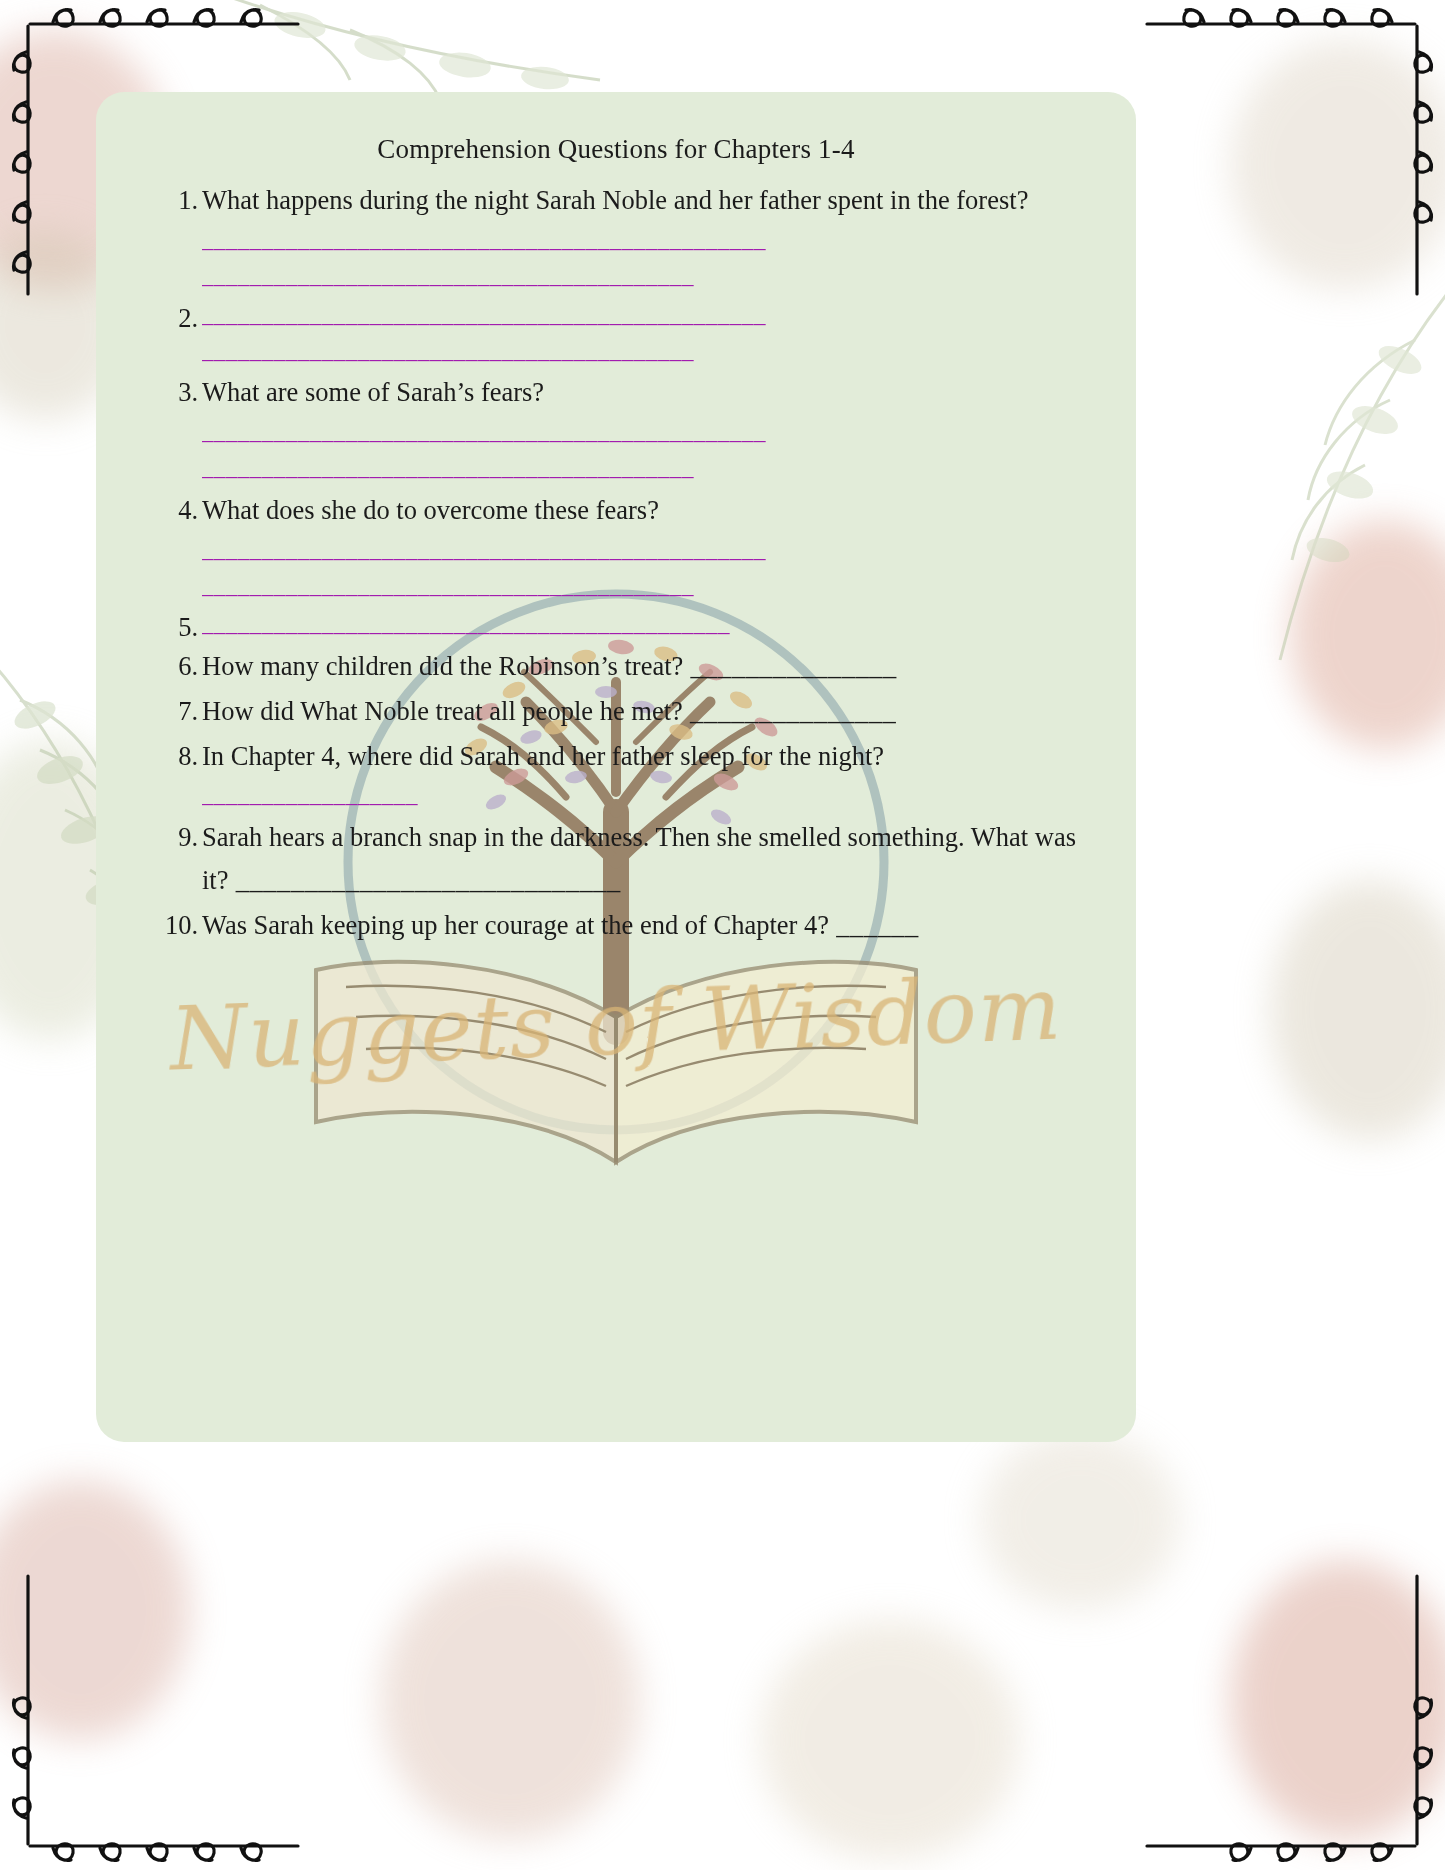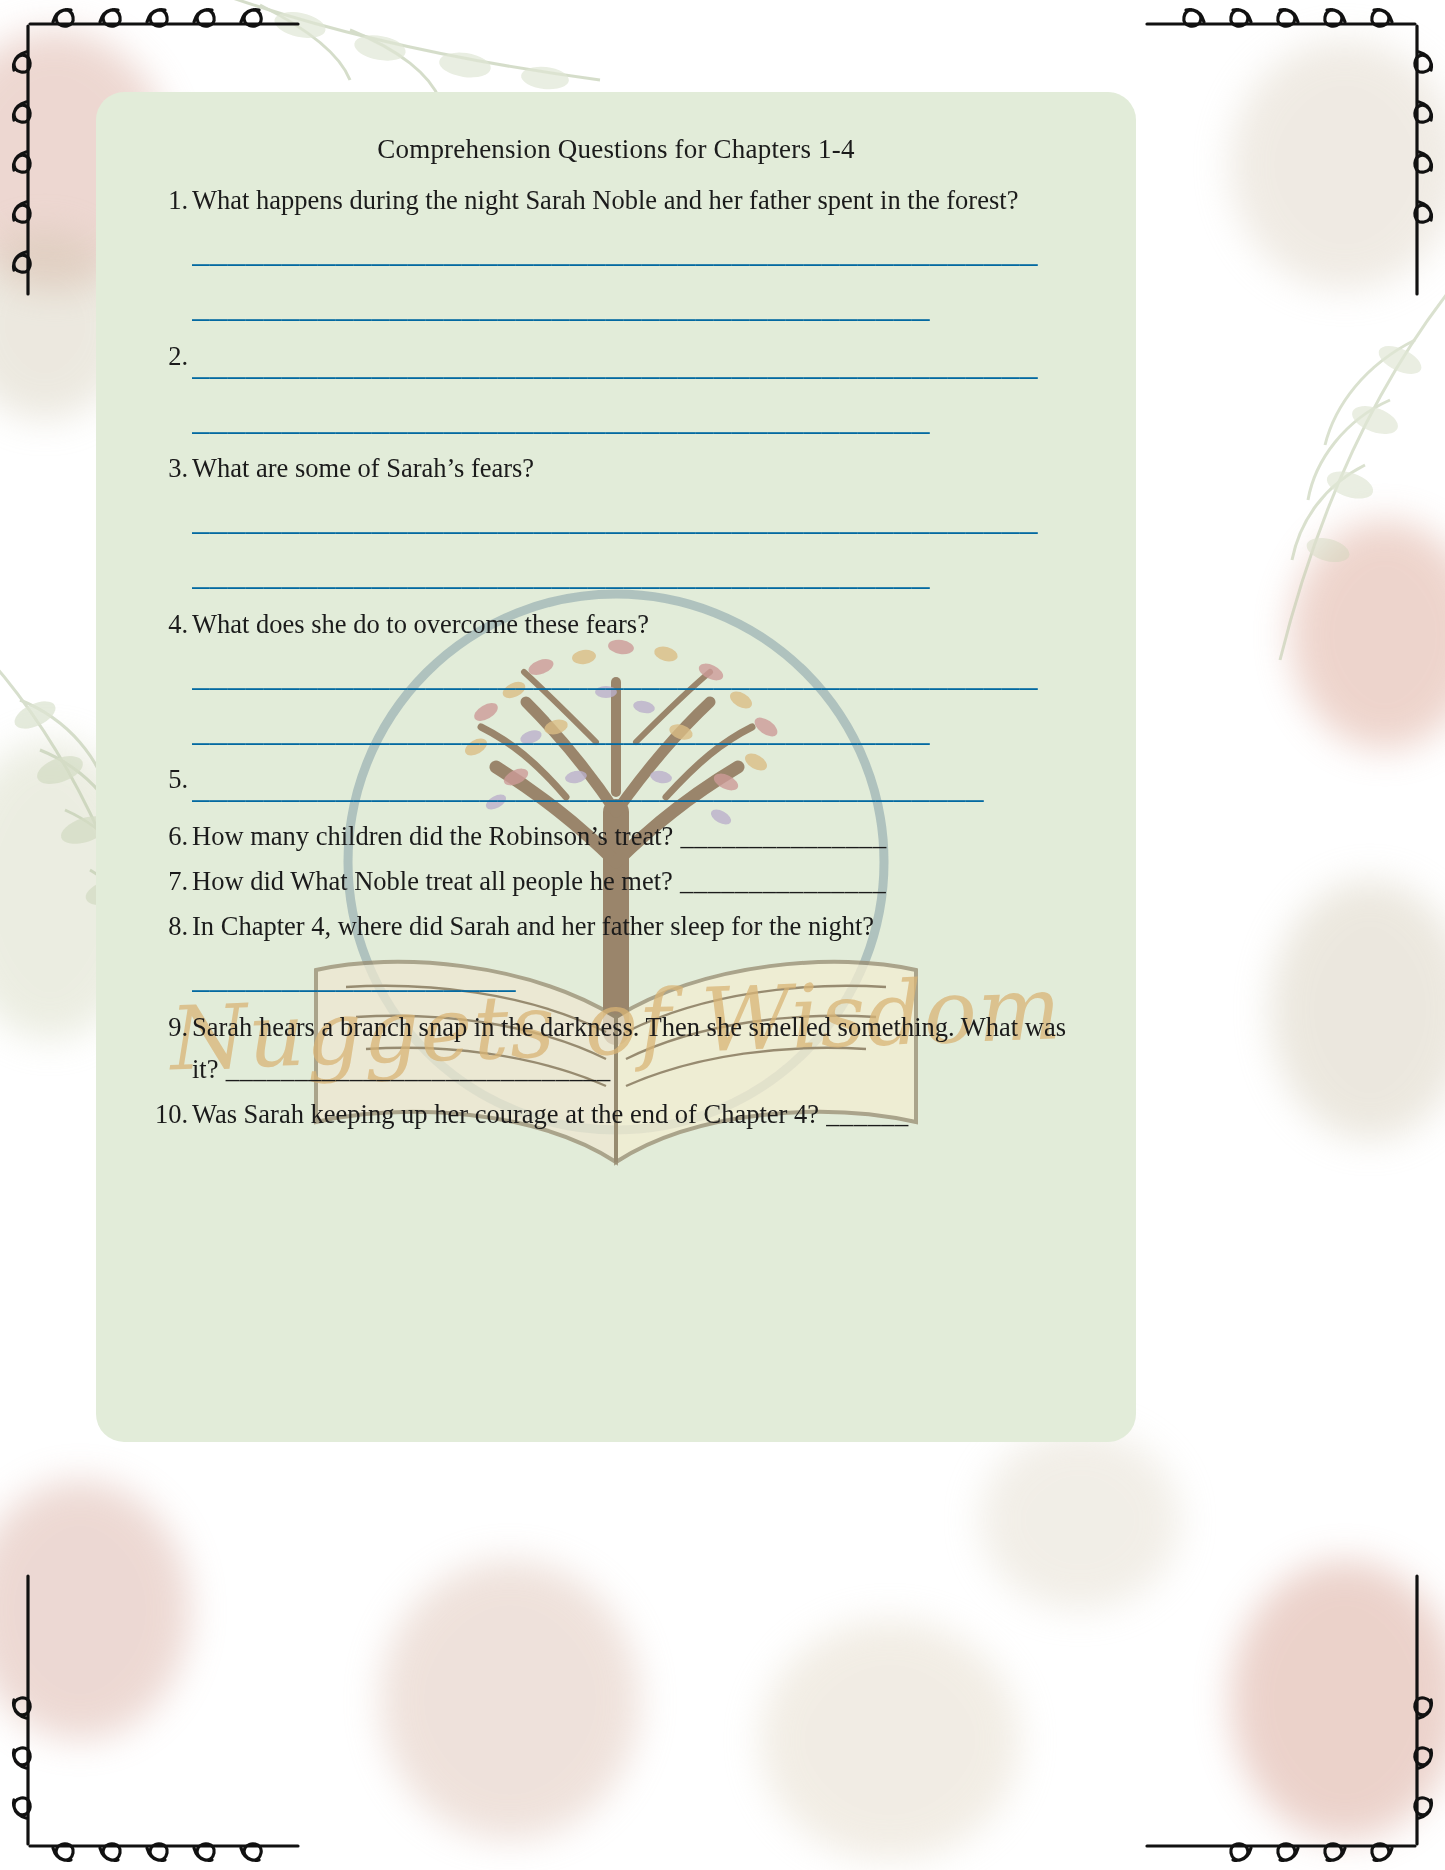--- a/index.html
+++ b/index.html
@@ -89,21 +89,21 @@
     font-size: 27px;
     color: #1b1b1b;
     margin: 12px 0 14px 0;
     font-weight: normal;
     letter-spacing: .2px;
   }
 
   ol.questions {
     position: relative;
     z-index: 3;
-    margin: 0;
+    margin: 10px;
     padding: 0 8px 0 56px;
     list-style: none;
     counter-reset: q;
   }
   ol.questions > li {
     position: relative;
     counter-increment: q;
     font-size: 26.5px;
     line-height: 1.62;
     color: #1b1b1b;
@@ -114,24 +114,24 @@
     position: absolute;
     left: -46px;
     width: 42px;
     text-align: right;
     font-size: 26.5px;
     color: #1b1b1b;
   }
   .q-text { display: inline; }
   .rule {
     display: block;
-    font-size: 35px;
+    font-size: 23px;
     line-height: 1.58;
     letter-spacing: .5px;
-    color: #0369a1;
+    color: #a21caf;
     white-space: nowrap;
     overflow: hidden;
   }
   .rule-inline {
     letter-spacing: .5px;
     white-space: nowrap;
   }
 </style>
 </head>
 <body>

